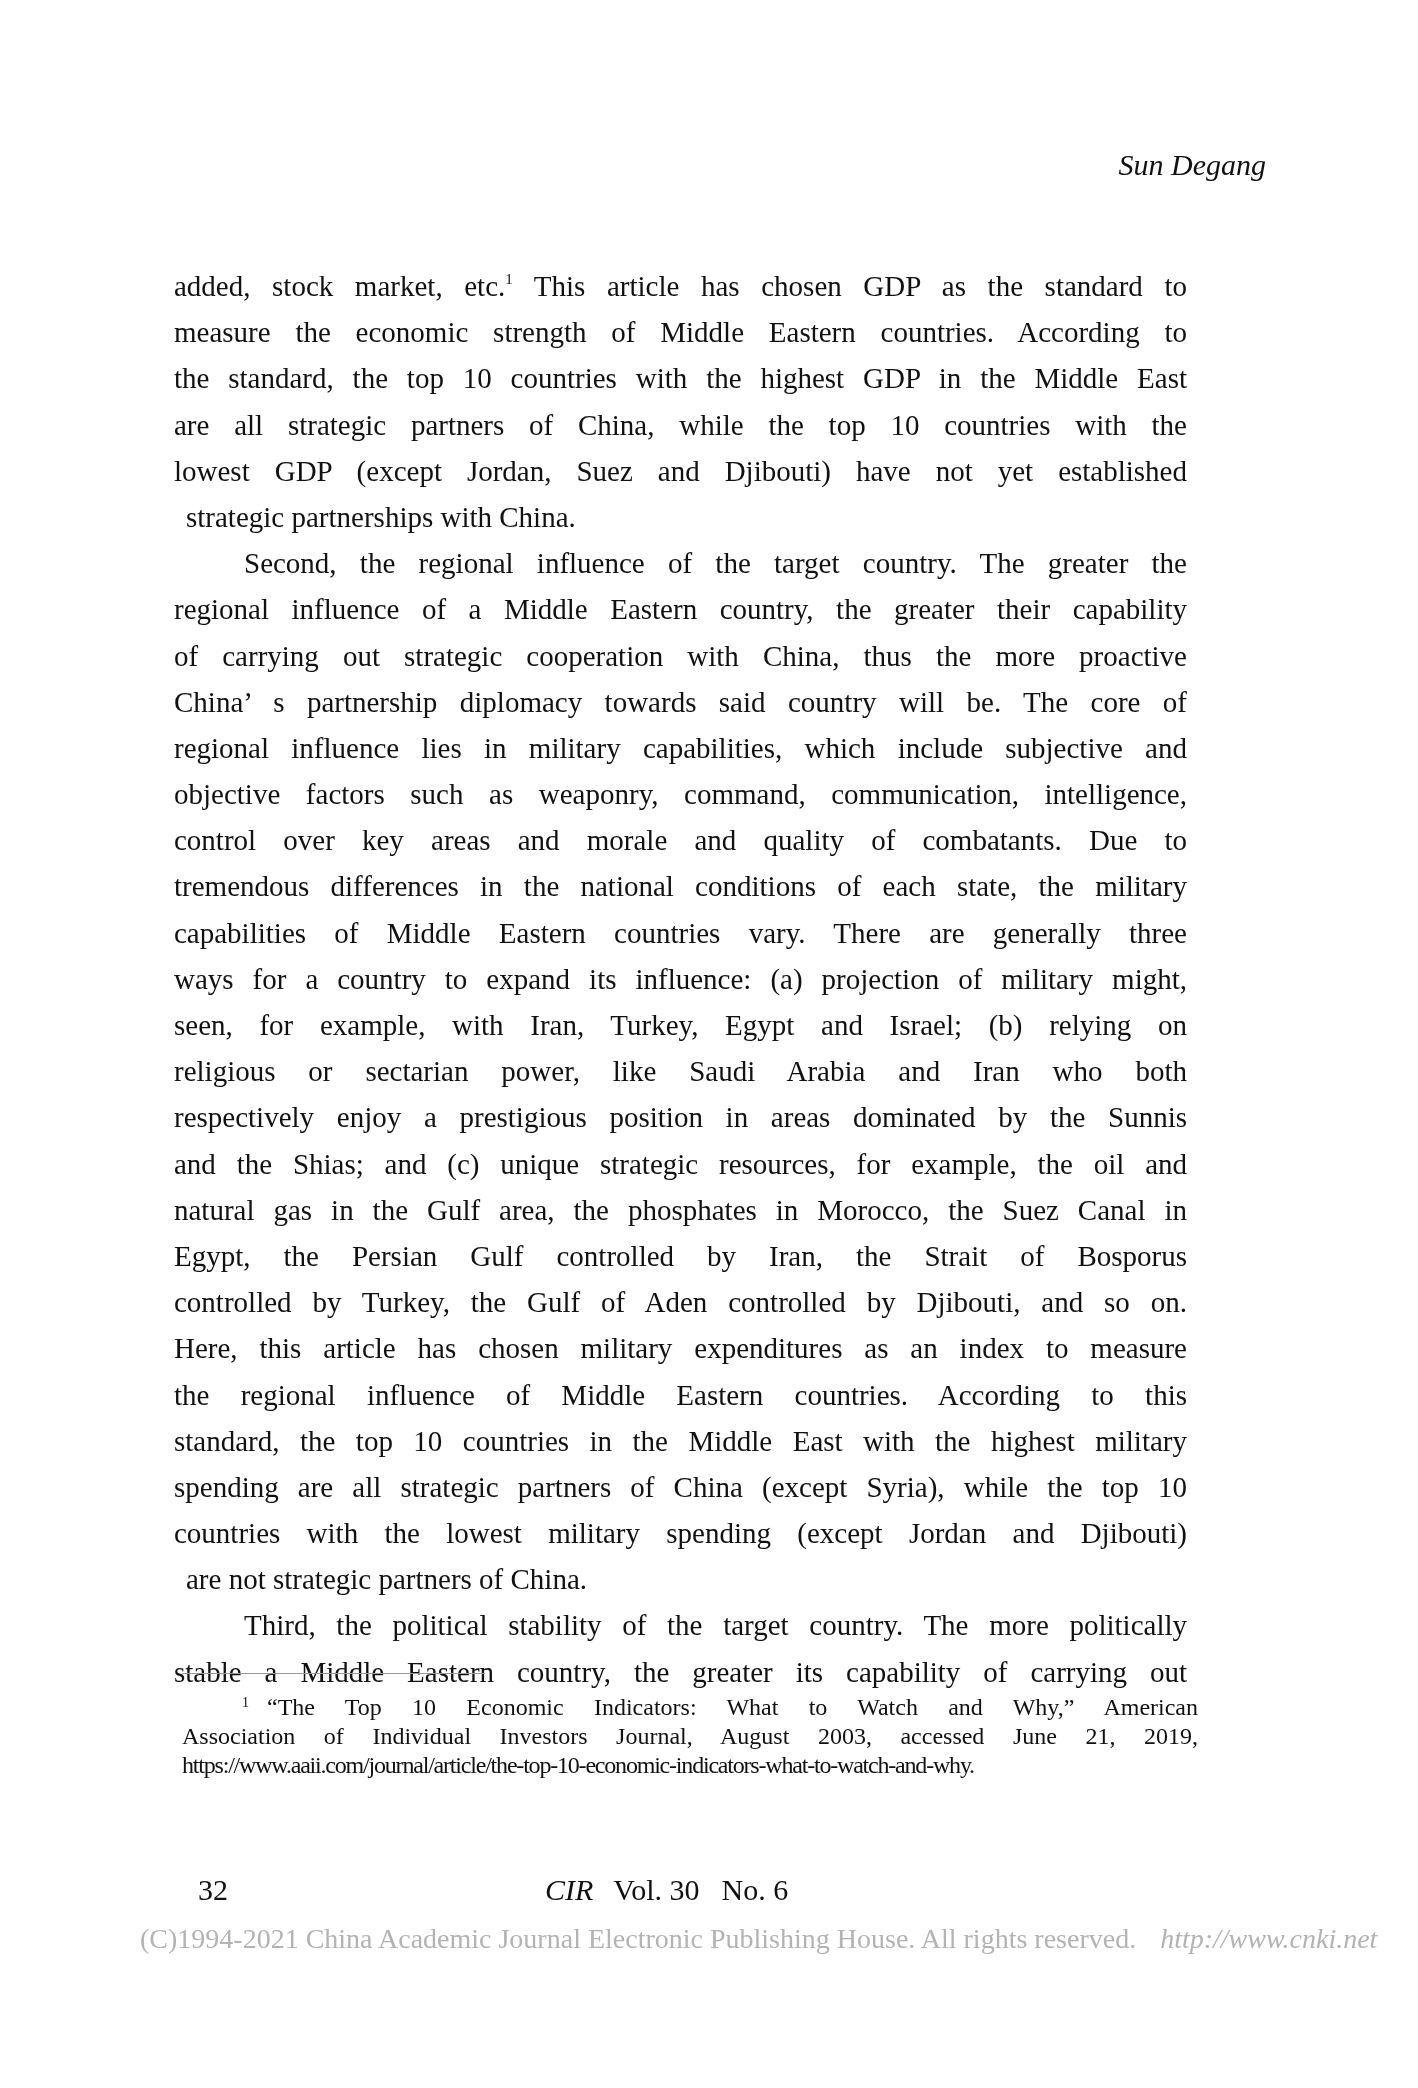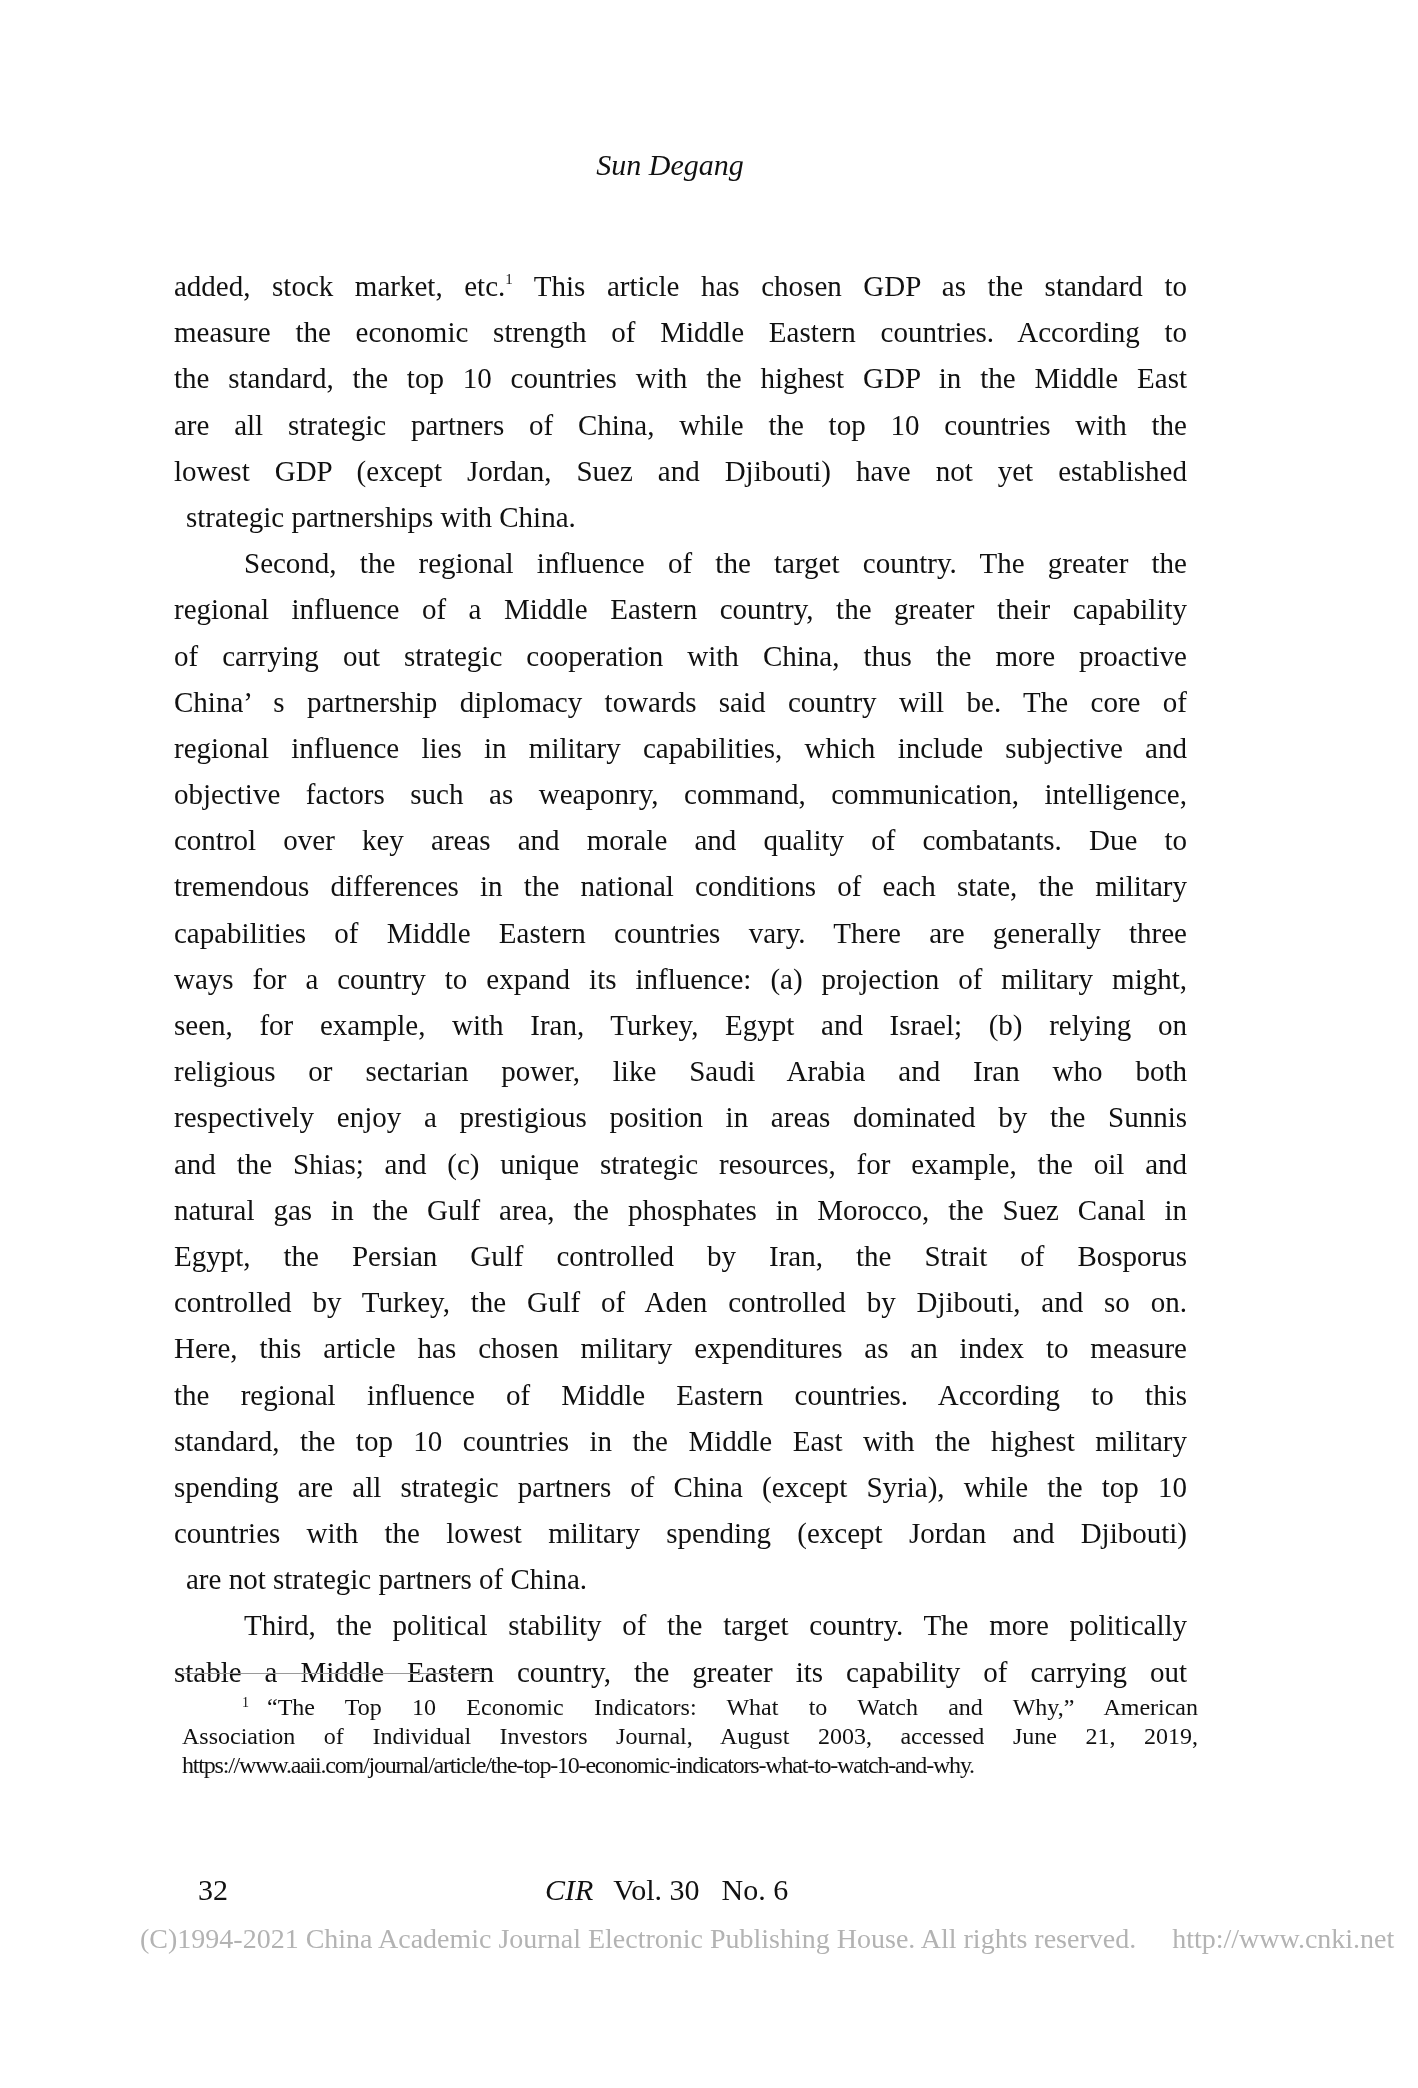--- a/index.html
+++ b/index.html
@@ -1,40 +1,40 @@
 <!DOCTYPE html>
 <html><head>
 <meta charset="utf-8">
 <style>
   html, body { margin: 0; padding: 0; background: #ffffff; }
   body { width: 1418px; height: 2088px; position: relative; overflow: hidden;
          font-family: "Liberation Serif", "DejaVu Serif", serif; color: #111; }
-  .running-head { position: absolute; top: 147px; left: 0; width: 1266px; text-align: center;
-                  font-style: italic; font-size: 30px; line-height: 36px; margin-left: 37px; }
+  .running-head { position: absolute; top: 147px; left: 0; width: 1266px; text-align: right;
+                  font-style: italic; font-size: 30px; line-height: 36px; }
   .body-text { position: absolute; left: 174px; top: 263px; width: 1013px; font-size: 29px; }
   .line { display: block; height: 46.2px; line-height: 46.2px; white-space: nowrap;
           text-align: justify; text-align-last: justify; }
   .line.last { text-align-last: left; margin-left: 12px; }
   .line.indent { padding-left: 70px; }
   sup.fnref { font-size: 15px; vertical-align: 12px; line-height: 0; }
   .fn-rule { position: absolute; left: 182px; top: 1673px; width: 303px; height: 1px; background: #9a9a9a; }
   .footnote { position: absolute; left: 182px; top: 1693px; width: 1016px; font-size: 24px; }
   .fn-line { display: block; height: 29px; line-height: 29px; white-space: nowrap;
              text-align: justify; text-align-last: justify; }
   .fn-line.first { padding-left: 60px; }
   .fn-line.url { text-align-last: left; letter-spacing: -1.2px; word-spacing: -2px; }
   .fn-mark { font-size: 14px; vertical-align: 8px; line-height: 0; margin-right: 18px; }
   .fn-italic { }
   .folio { position: absolute; left: 198px; top: 1873px; font-size: 30px; line-height: 34px; }
   .journal-info { position: absolute; left: 545px; top: 1873px; font-size: 30px; line-height: 34px; white-space: nowrap; text-align: center; }
   .journal-info .jname { font-style: italic; margin-right: 20px; }
   .journal-info .vol { margin-right: 22px; }
   .copyright { position: absolute; left: 140px; top: 1922px; font-size: 28px; line-height: 34px;
                color: #b3b3b3; white-space: nowrap; }
-  .copyright .site { margin-left: 36px; }
+  .copyright .site { margin-left: 24px; font-style: italic; }
 </style>
 </head>
 <body>
 
 <div class="running-head">Sun Degang</div>
 
 <div class="body-text">
 
   <div>
     <span class="line"><span>added, stock market, etc.</span><sup class="fnref">1</sup><span> This article has chosen GDP as the standard to</span></span>

